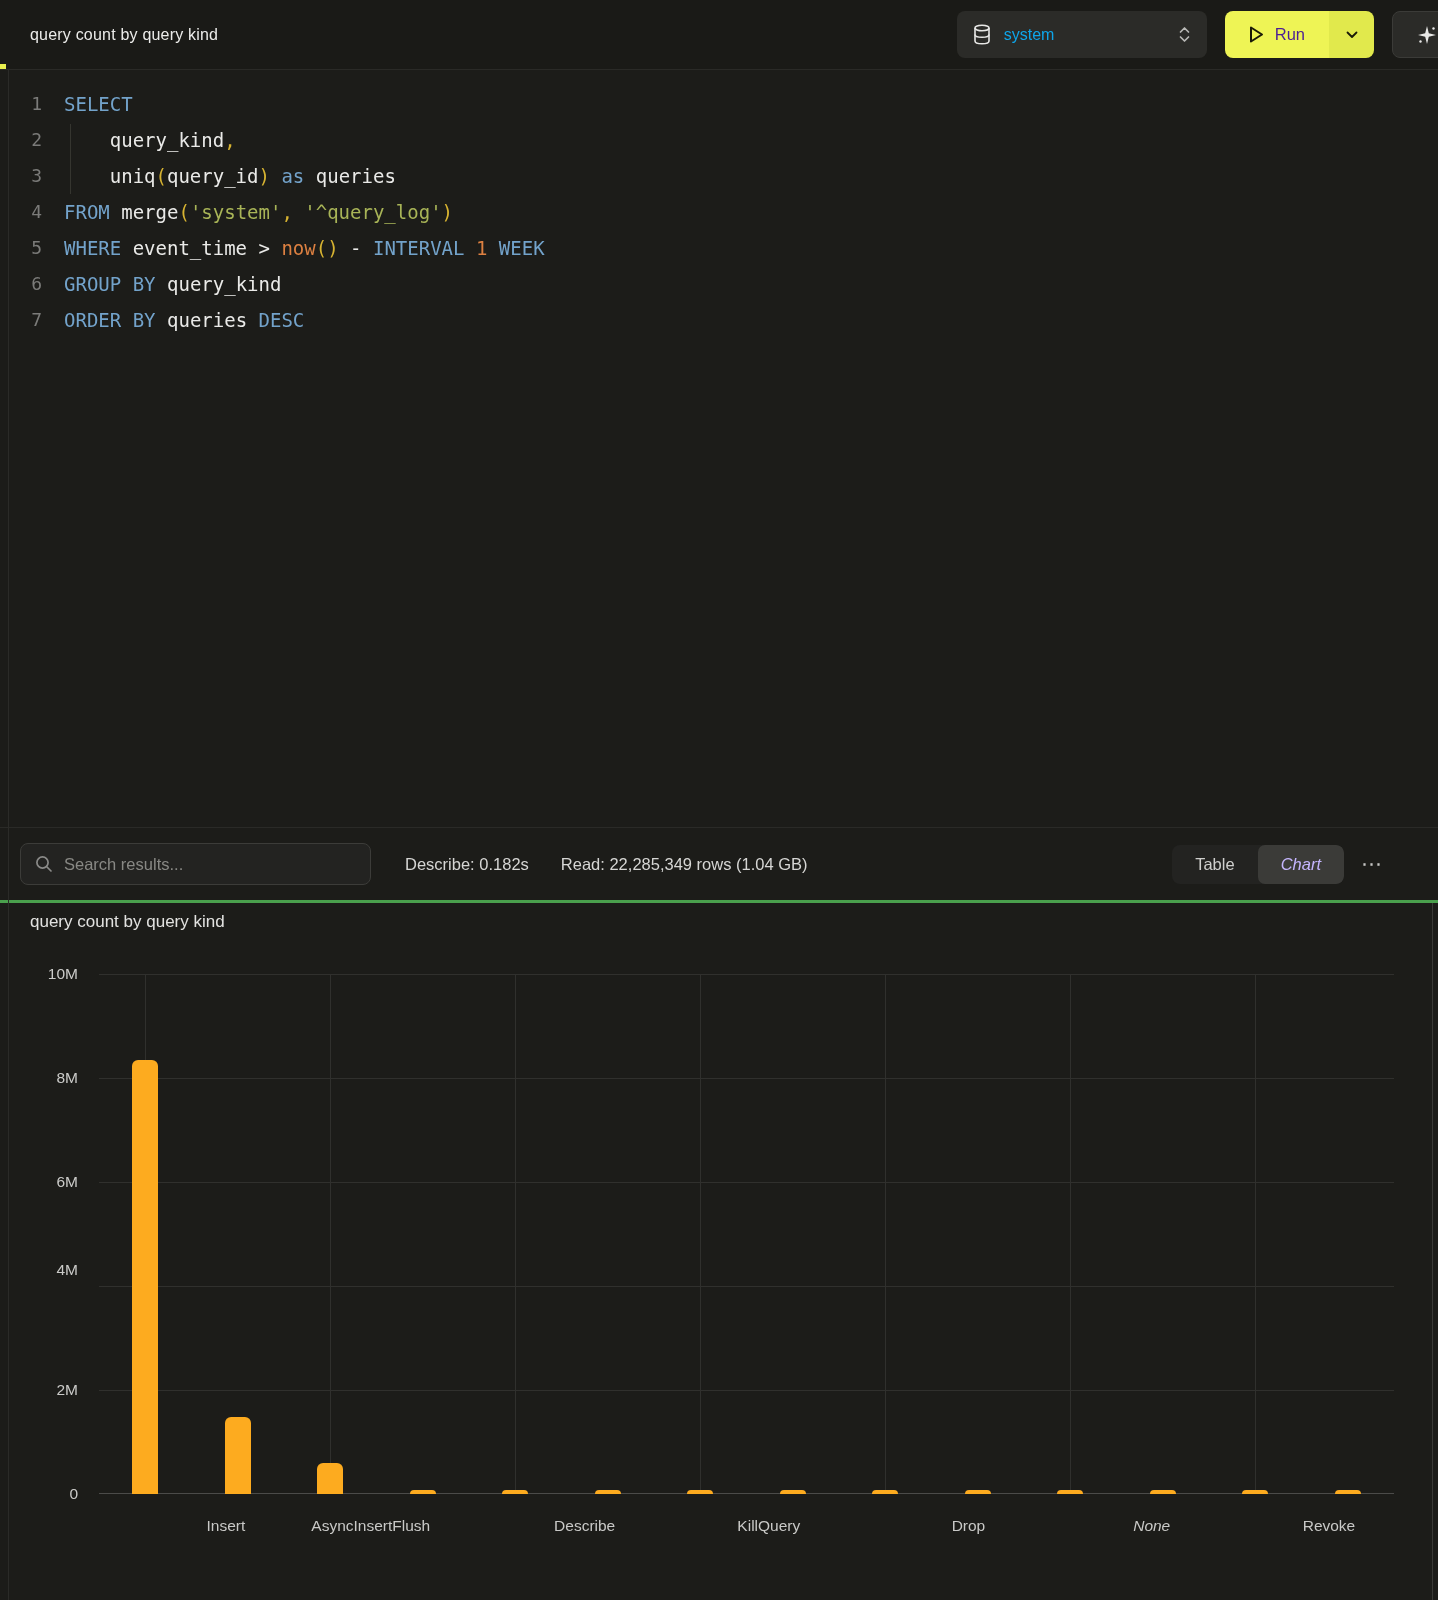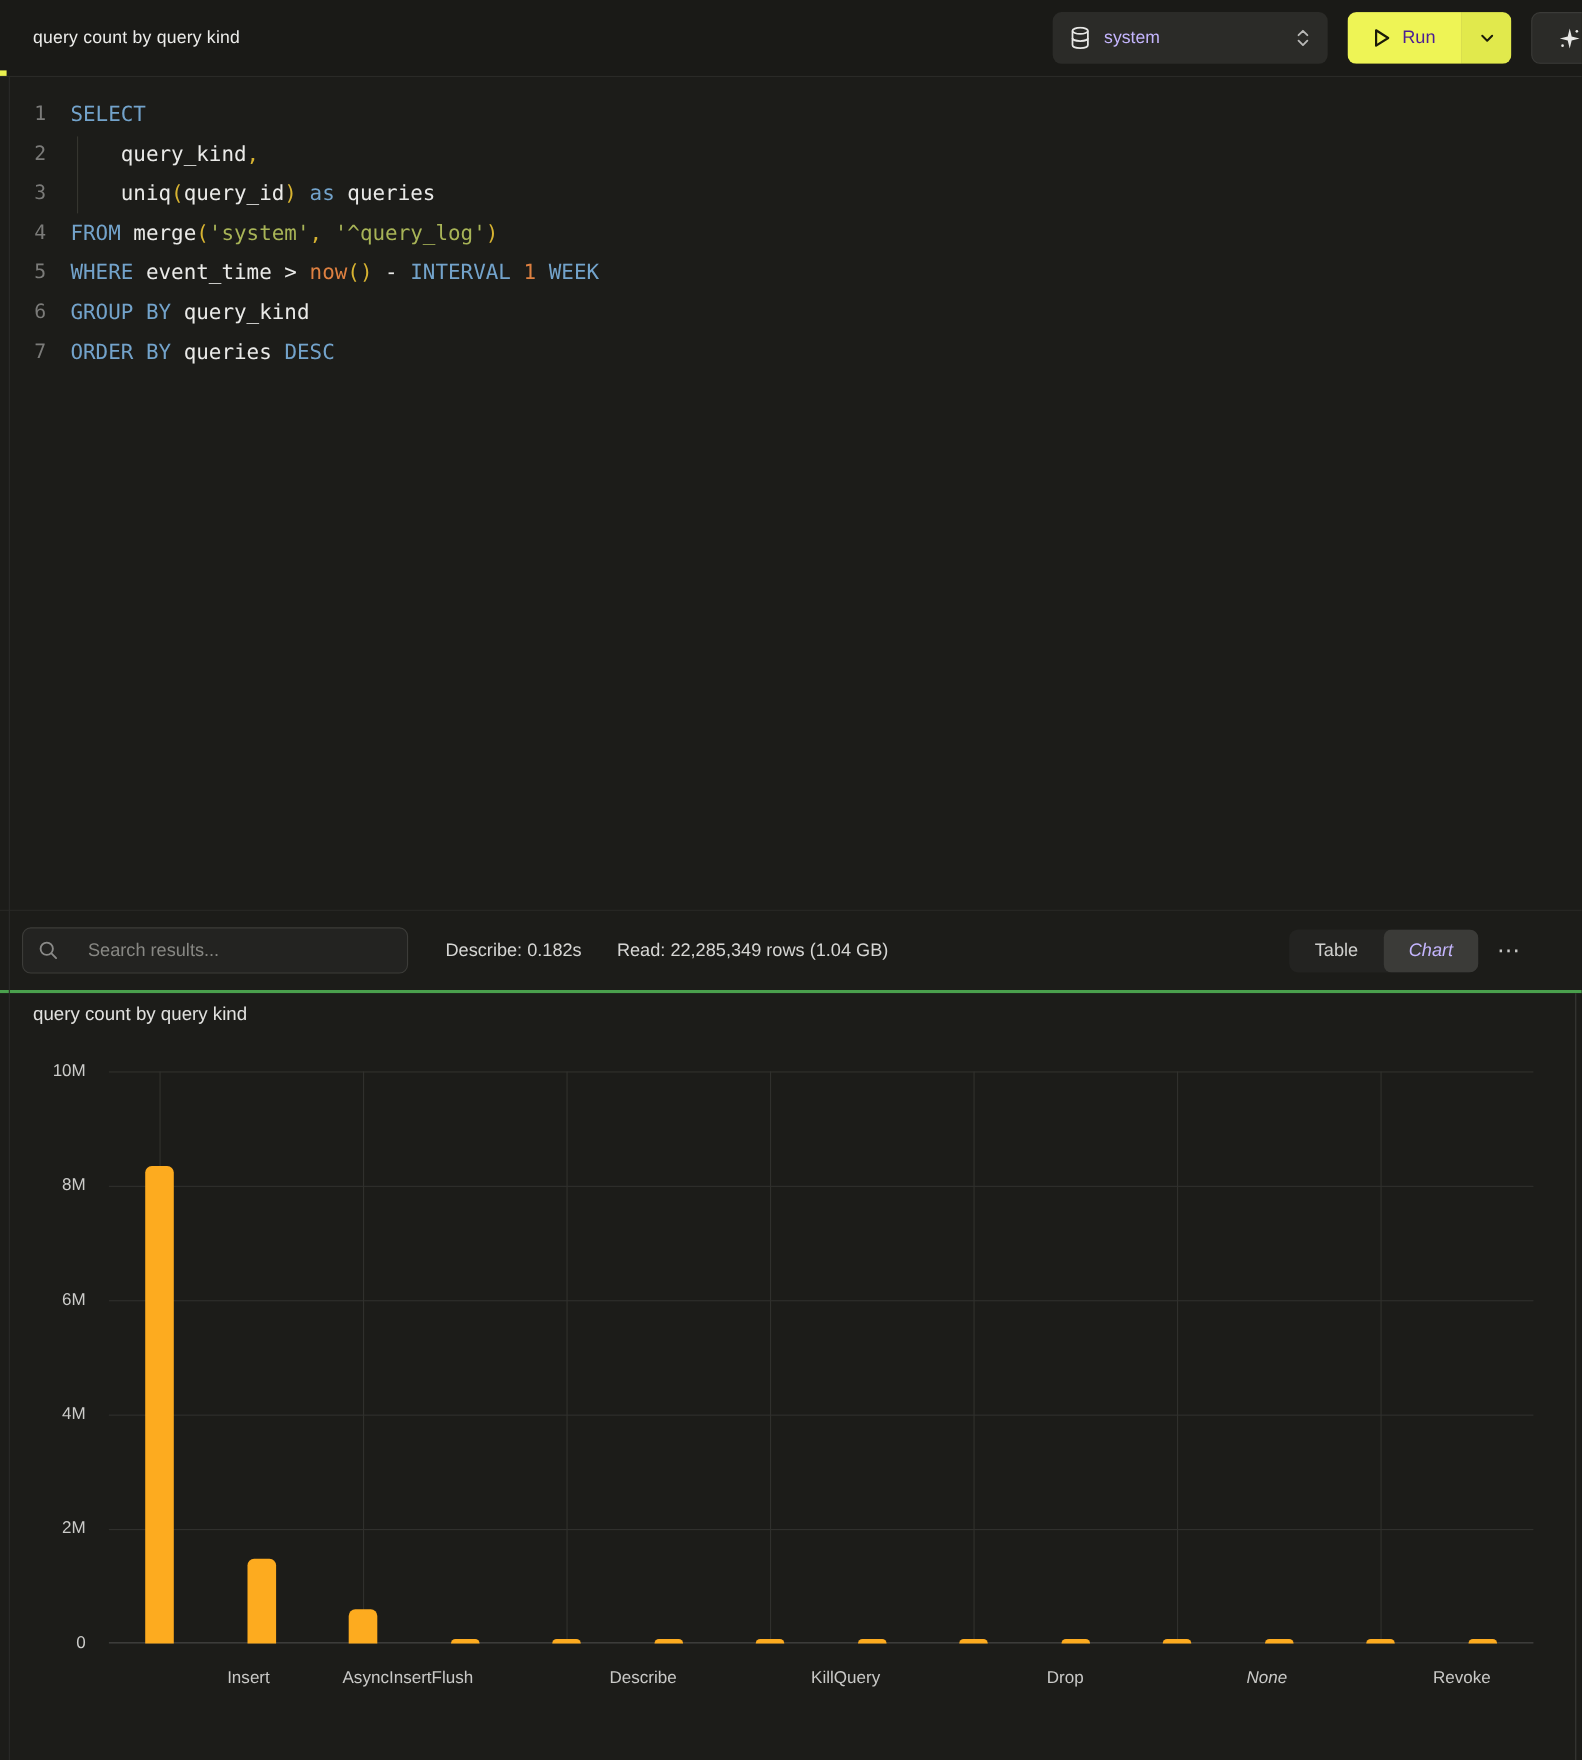--- a/index.html
+++ b/index.html
@@ -25,21 +25,21 @@
   .topbar-title { font-size: 16px; font-weight: 500; color: #ececea; letter-spacing: .2px; }
   .topbar-right { margin-left: auto; display: flex; align-items: center; gap: 18px; margin-right: -24px; }
   .db-select {
     width: 250px; height: 47px;
     background: #2b2b28;
     border-radius: 8px;
     display: flex; align-items: center;
     padding: 0 16px; gap: 13px;
     cursor: pointer;
   }
-  .db-select .db-name { font-size: 16px; color: #c4b5fd; }
+  .db-select .db-name { font-size: 16px; color: #0ea5e9; }
   .db-select .updown { margin-left: auto; display: flex; }
   .run-split { height: 47px; border-radius: 8px; overflow: hidden; display: flex; cursor: pointer; }
   .run-main {
     background: #eef455;
     display: flex; align-items: center; gap: 11px;
     padding: 0 24px;
   }
   .run-main .run-label { font-size: 16.5px; font-weight: 500; color: #4c1d95; }
   .run-caret {
     width: 45px; background: #e1e94c;
@@ -84,21 +84,21 @@
   .results-toolbar {
     height: 73px;
     border-top: 1px solid #2a2a27;
     display: flex; align-items: center;
     padding: 0 50px 0 20px;
     background: #1c1c19;
   }
   .search-box {
     width: 351px; height: 42px;
     background: #232321; border: 1px solid #3c3c39; border-radius: 8px;
-    display: flex; align-items: center; gap: 27px;
+    display: flex; align-items: center; gap: 11px;
     padding: 0 14px;
   }
   .search-box input {
     background: transparent; border: none; outline: none;
     color: #e8e8e6; font-size: 16.5px; width: 100%;
     font-family: "Liberation Sans", sans-serif;
   }
   .search-box input::placeholder { color: #888884; }
   .stat { font-size: 16.5px; color: #d6d6d4; }
   .stat-elapsed { margin-left: 34px; }
@@ -291,16 +291,16 @@
       <div class="bar" style="left: 1050.75px; top: 516px; height: 4px; background: rgb(253, 171, 31);"></div>
       <div class="gridline-v" style="left: 1156.25px;"></div>
       <div class="x-label" style="left: 1056.25px;">Revoke</div>
       <div class="bar" style="left: 1143.25px; top: 516px; height: 4px; background: rgb(253, 171, 31);"></div>
       <div class="bar" style="left: 1235.75px; top: 516px; height: 4px; background: rgb(253, 171, 31);"></div>
     </div>
   <div class="right-edge-line"></div>
 <div class="y-label" style="top: 60px;">10M</div>
     <div class="y-label" style="top: 164px;">8M</div>
     <div class="y-label" style="top: 268px;">6M</div>
-    <div class="y-label" style="top: 372px;">4M</div>
+    <div class="y-label" style="top: 356px;">4M</div>
     <div class="y-label" style="top: 476px;">2M</div>
     <div class="y-label" style="top: 580px;">0</div>
   </div>
 
 </body></html>

